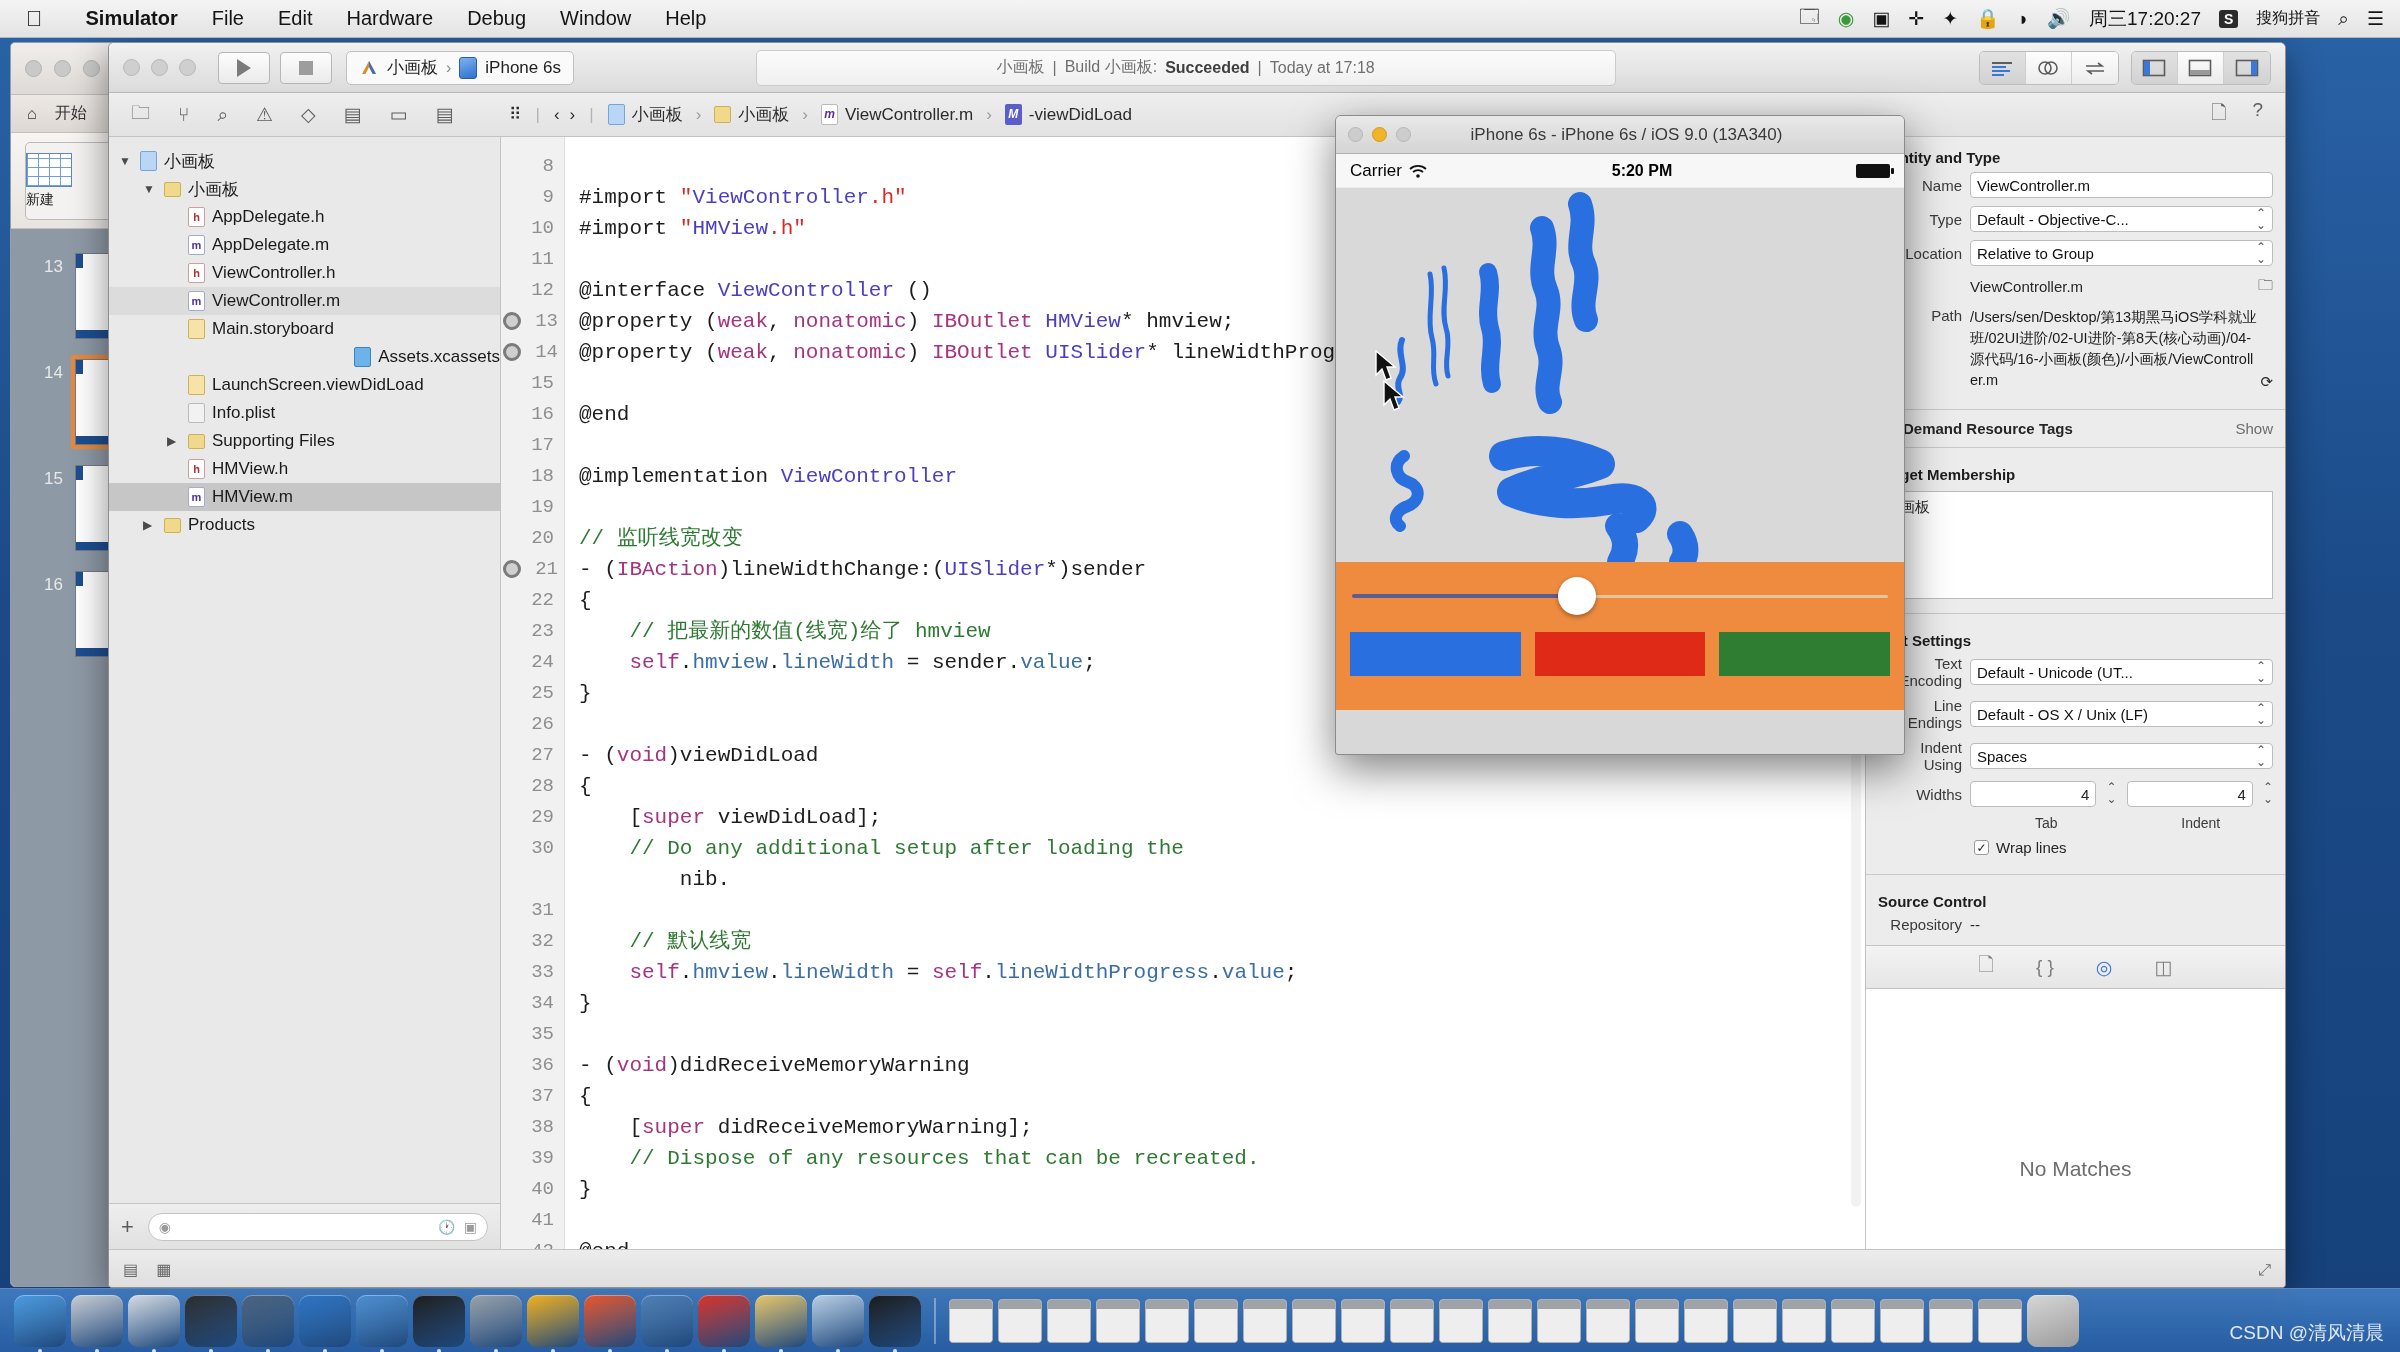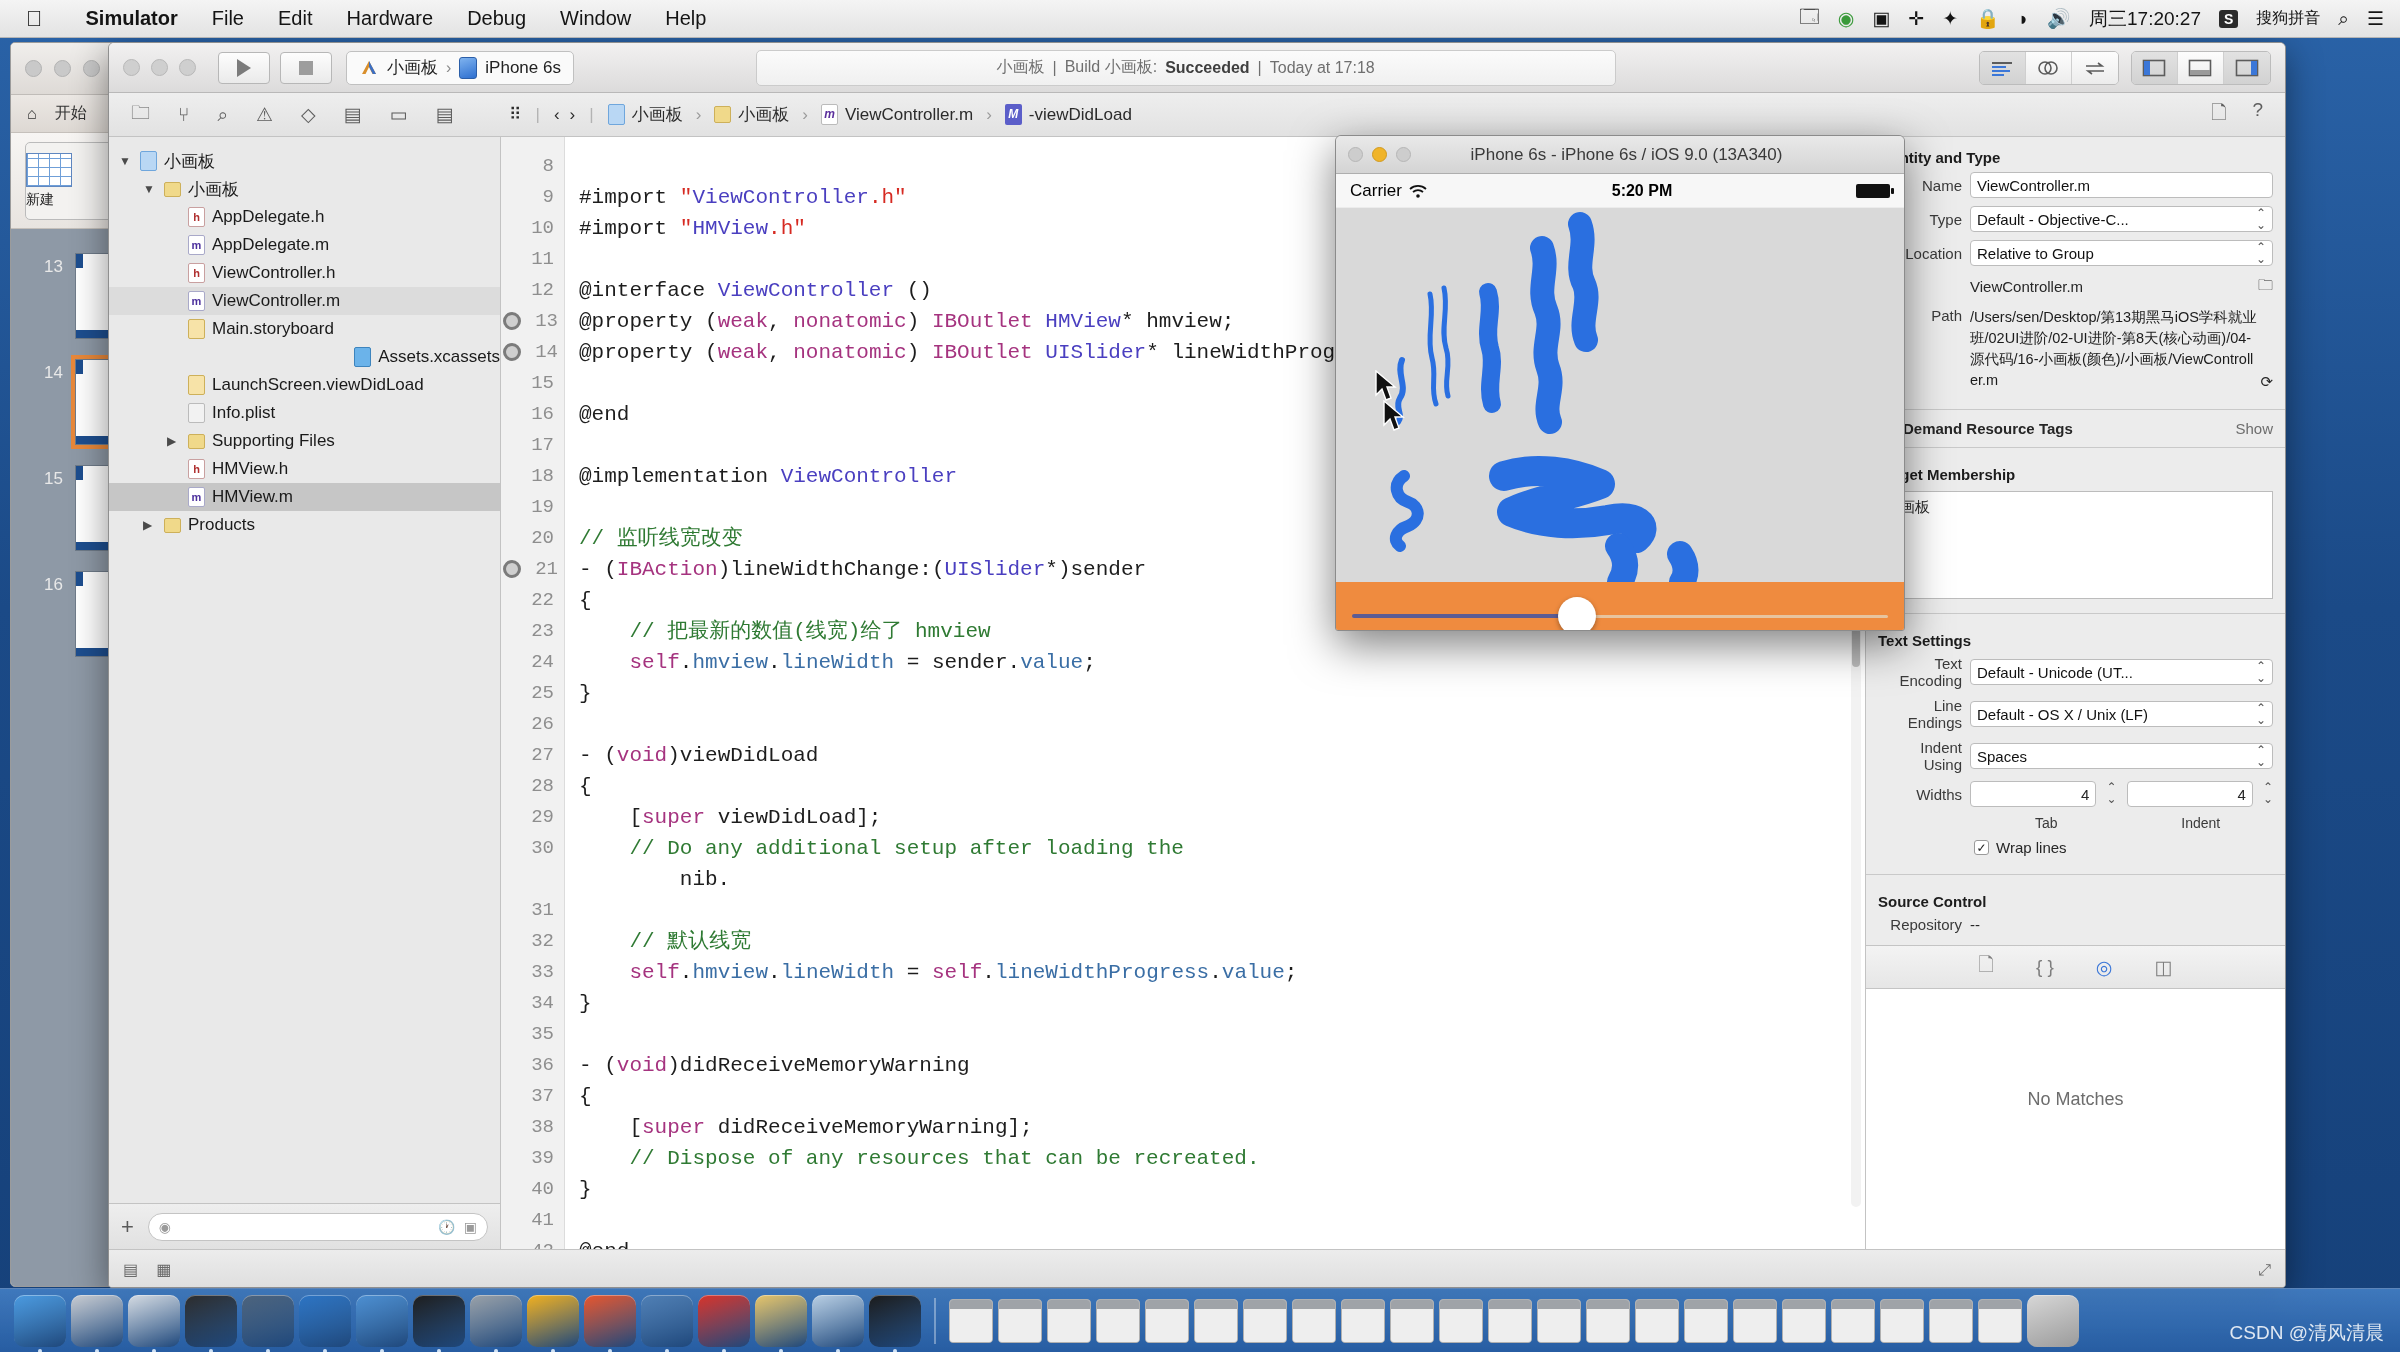--- a/index.html
+++ b/index.html
@@ -201,34 +201,34 @@
   .width-caps span { flex:1; text-align:center; }
   .chkrow { display:flex; align-items:center; gap:7px; padding-left: 96px; margin:8px 0;}
   .chk { width:15px;height:15px;border:1px solid #9a9a9a;border-radius:3px;background:#fff;
          font-size:12px;line-height:14px;text-align:center;color:#222;}
   .insp-tabs {
     height: 44px; border-top:1px solid #c4c4c4; border-bottom:1px solid #c4c4c4;
     background: linear-gradient(180deg,#f3f3f3,#e6e6e6);
     display:flex; align-items:center; justify-content:center; gap: 42px; color:#7e7e7e; font-size:19px;
   }
   .insp-tabs .on { color:#3b77d8; }
-  .no-matches { flex:1; background:#fff; display:flex; align-items:flex-start; justify-content:center; padding-top: 100px;
-                font-size:18px; color:#6d6d6d;}
+  .no-matches { flex:1; background:#fff; display:flex; align-items:center; justify-content:center; padding-top: 100px;
+                font-size:21px; color:#6d6d6d;}
 
   
   .xc-footer {
     height: 40px; background: linear-gradient(180deg,#ececec,#dedede); border-top:1px solid #c3c3c3;
     display:flex; align-items:center; padding: 0 14px; justify-content: space-between; color:#6b6b6b; font-size:16px;
   }
 
   
   .simwin {
-    position: absolute; left: 1335px; top: 115px; width: 570px; height: 496px;
+    position: absolute; left: 1335px; top: 115px; width: 570px; height: 640px;
     background: #d8d8d8; border: 1px solid #8b8b8b; border-radius: 6px 6px 3px 3px;
-    box-shadow: 0 14px 44px rgba(0,0,0,.5); overflow: hidden; z-index: 300; margin-top: 20px;
+    box-shadow: 0 14px 44px rgba(0,0,0,.5); overflow: hidden; z-index: 300;
   }
   .sim-title {
     height: 38px; background: linear-gradient(180deg,#e9e9e9,#d4d4d4);
     border-bottom:1px solid #aeaeae; display:flex; align-items:center; padding: 0 12px; gap: 10px;
     font-size: 17px; color:#3a3a3a;
   }
   .sim-title .dots { display:flex; gap: 9px; }
   .sdot { width:15px;height:15px;border-radius:50%;background:#cdcdcd;border:1px solid #b6b6b6; }
   .sdot.amber { background:#f0b429; border-color:#d19a1f; }
   .sim-title .txt { flex:1; text-align:center; padding-right: 60px; }

